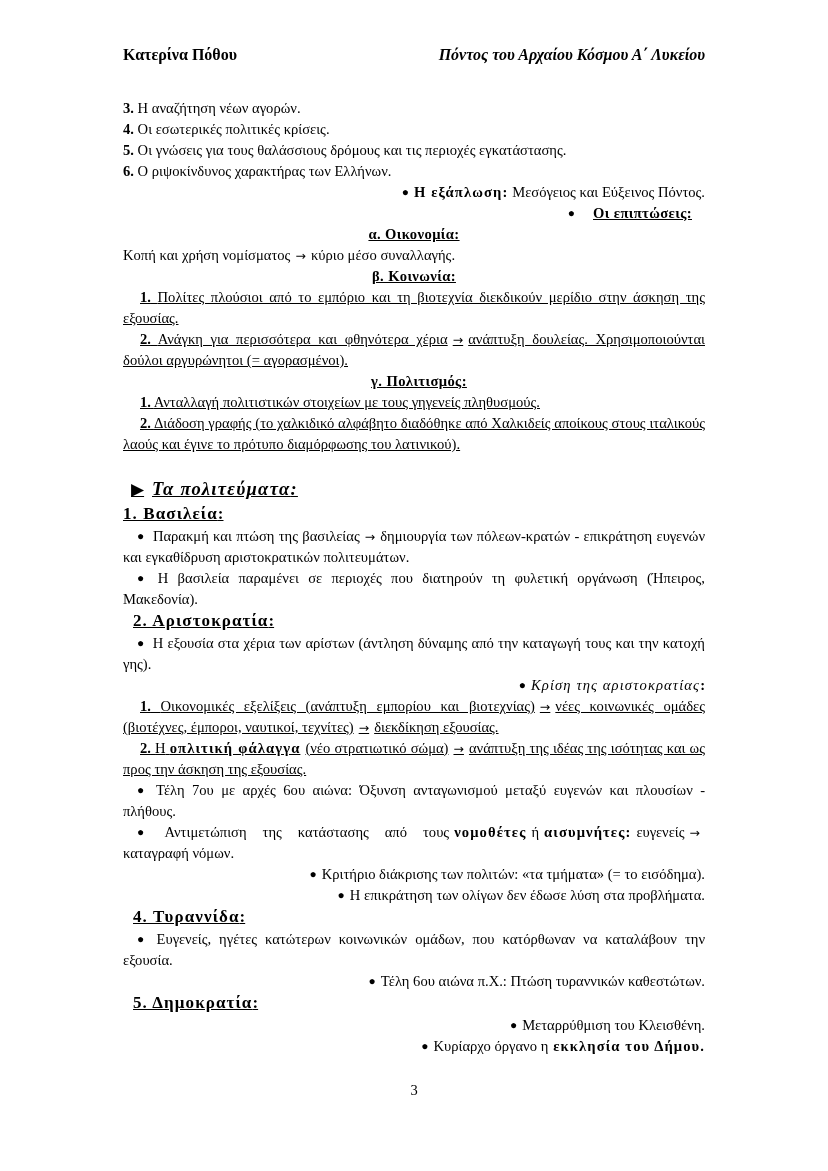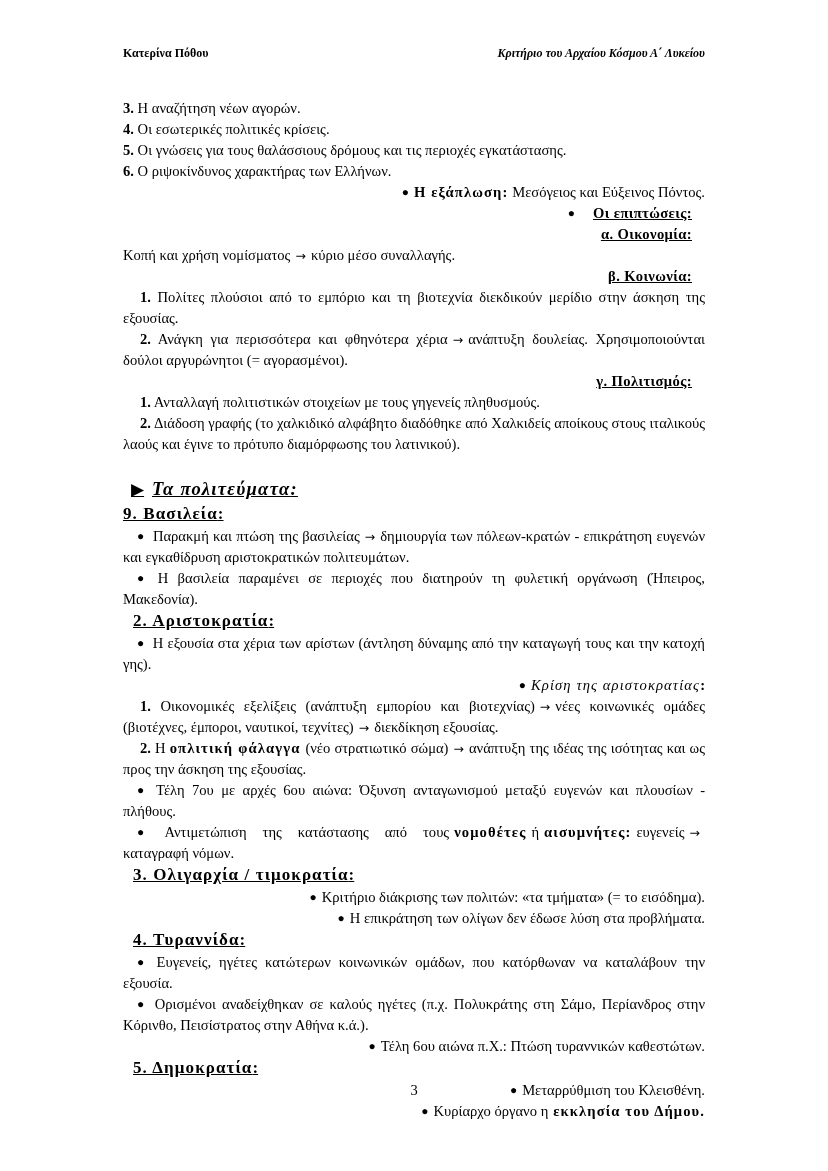--- a/index.html
+++ b/index.html
@@ -23,48 +23,49 @@
   }
   
   .page-header {
     position: absolute;
     left: 123px;
     top: 46px;
     width: 582px;
     display: flex;
     justify-content: space-between;
     align-items: baseline;
-    font-size: 12px;
+    font-size: 16px;
   }
   .hdr-left {
     font-weight: bold;
   }
   .hdr-right {
     font-weight: bold;
     font-style: italic;
   }
   
   .content {
     position: absolute;
     left: 123px;
     top: 98px;
     width: 582px;
     font-size: 14.6px;
     line-height: 1.44;
   }
   
   .line {
     margin: 0;
-    text-align: right;
+    text-align: center;
     white-space: nowrap;
   }
   .para {
     margin: 0;
     text-align: justify;
     text-indent: 17px;
+    text-decoration: underline;
   }
   .para-noind {
     margin: 0;
     text-align: justify;
     text-indent: 0;
   }
   .num {
     font-weight: bold;
   }
   
@@ -149,21 +150,21 @@
     font-size: 14.5px;
   }
 </style>
 </head>
 <body>
 
 <div class="page">
 
   <div class="page-header">
     <span class="hdr-left">Κατερίνα Πόθου</span>
-    <span class="hdr-right">Κριτήριο του Αρχαίου Κόσμου Α΄ Λυκείου</span>
+    <span class="hdr-right">Πόντος του Αρχαίου Κόσμου Α΄ Λυκείου</span>
   </div>
 
   <div class="content">
 
     <p class="para-noind">
       <span class="num">3.</span>
       <span>Η αναζήτηση νέων αγορών.</span>
     </p>
     <p class="para-noind">
       <span class="num">4.</span>
@@ -217,21 +218,21 @@
       <span>Διάδοση γραφής (το χαλκιδικό αλφάβητο διαδόθηκε από Χαλκιδείς αποίκους στους ιταλικούς λαούς και έγινε το πρότυπο διαμόρφωσης του λατινικού).</span>
     </p>
 
     <div class="gap-major"></div>
 
     <p class="h-major" style="text-indent:8px;text-decoration:underline;">
       <span class="tri">▶</span><span class="sp-wide"></span><span class="u">Τα πολιτεύματα</span><span>:</span>
     </p>
 
     <p class="h-num">
-      <span>9. Βασιλεία</span><span class="colon">:</span>
+      <span>1. Βασιλεία</span><span class="colon">:</span>
     </p>
     <p class="bul">
       <span class="dot">●</span><span class="sp-wide"></span><span>Παρακμή και πτώση της βασιλείας</span><span class="sp"></span><span class="arrow">→</span><span class="sp"></span><span>δημιουργία των πόλεων-κρατών - επικράτηση ευγενών και εγκαθίδρυση αριστοκρατικών πολιτευμάτων.</span>
     </p>
     <p class="bul">
       <span class="dot">●</span><span class="sp-wide"></span><span>Η βασιλεία παραμένει σε περιοχές που διατηρούν τη φυλετική οργάνωση (Ήπειρος, Μακεδονία).</span>
     </p>
 
     <p class="h-num" style="text-indent:10px;">
       <span>2. Αριστοκρατία</span><span class="colon">:</span>
@@ -252,38 +253,32 @@
       <span>Η</span>
       <span class="b-space">οπλιτική φάλαγγα</span><span class="sp"></span><span>(νέο στρατιωτικό σώμα)</span><span class="sp"></span><span class="arrow">→</span><span class="sp"></span><span>ανάπτυξη της ιδέας της ισότητας και ως προς την άσκηση της εξουσίας.</span>
     </p>
     <p class="bul">
       <span class="dot">●</span><span class="sp-wide"></span><span>Τέλη 7ου με αρχές 6ου αιώνα: Όξυνση ανταγωνισμού μεταξύ ευγενών και πλουσίων - πλήθους.</span>
     </p>
     <p class="bul">
       <span class="dot">●</span><span class="sp-wide"></span><span>Αντιμετώπιση της κατάστασης από τους</span><span class="sp"></span><span class="b-space">νομοθέτες</span><span class="sp"></span><span>ή</span><span class="sp"></span><span class="b-space">αισυμνήτες:</span><span class="sp"></span><span>ευγενείς</span><span class="sp"></span><span class="arrow">→</span><span class="sp"></span><span>καταγραφή νόμων.</span>
     </p>
 
-    <p class="h-num" style="text-indent:10px;">
-      <span>3. Ολιγαρχία / τιμοκρατία</span><span class="colon">:</span>
-    </p>
     <p class="bul-line">
       <span class="dot">●</span><span class="sp"></span><span>Κριτήριο διάκρισης των πολιτών: «τα τμήματα» (= το εισόδημα).</span>
     </p>
     <p class="bul-line">
       <span class="dot">●</span><span class="sp"></span><span>Η επικράτηση των ολίγων δεν έδωσε λύση στα προβλήματα.</span>
     </p>
 
     <p class="h-num" style="text-indent:10px;text-decoration:underline;">
       <span>4. Τυραννίδα</span><span class="colon">:</span>
     </p>
     <p class="bul">
       <span class="dot">●</span><span class="sp-wide"></span><span>Ευγενείς, ηγέτες κατώτερων κοινωνικών ομάδων, που κατόρθωναν να καταλάβουν την εξουσία.</span>
-    </p>
-    <p class="bul">
-      <span class="dot">●</span><span class="sp-wide"></span><span>Ορισμένοι αναδείχθηκαν σε καλούς ηγέτες (π.χ. Πολυκράτης στη Σάμο, Περίανδρος στην Κόρινθο, Πεισίστρατος στην Αθήνα κ.ά.).</span>
     </p>
     <p class="bul-line" style="text-indent:8px;">
       <span class="dot">●</span><span class="sp"></span><span>Τέλη 6ου αιώνα π.Χ.: Πτώση τυραννικών καθεστώτων.</span>
     </p>
 
     <p class="h-num" style="text-indent:10px;">
       <span>5. Δημοκρατία</span><span class="colon">:</span>
     </p>
     <p class="bul-line">
       <span class="dot">●</span><span class="sp"></span><span>Μεταρρύθμιση του Κλεισθένη.</span>

